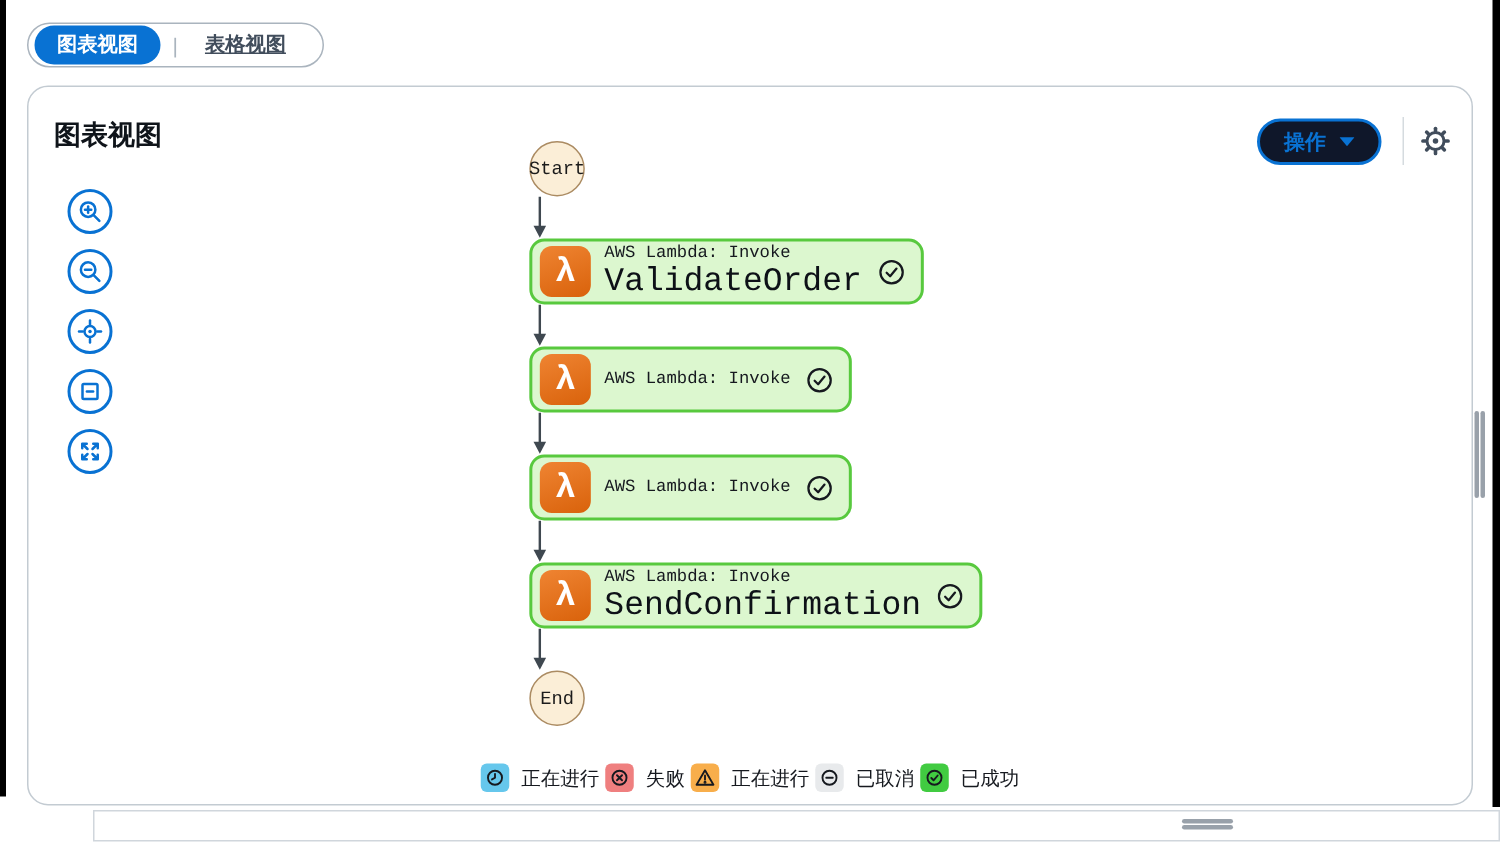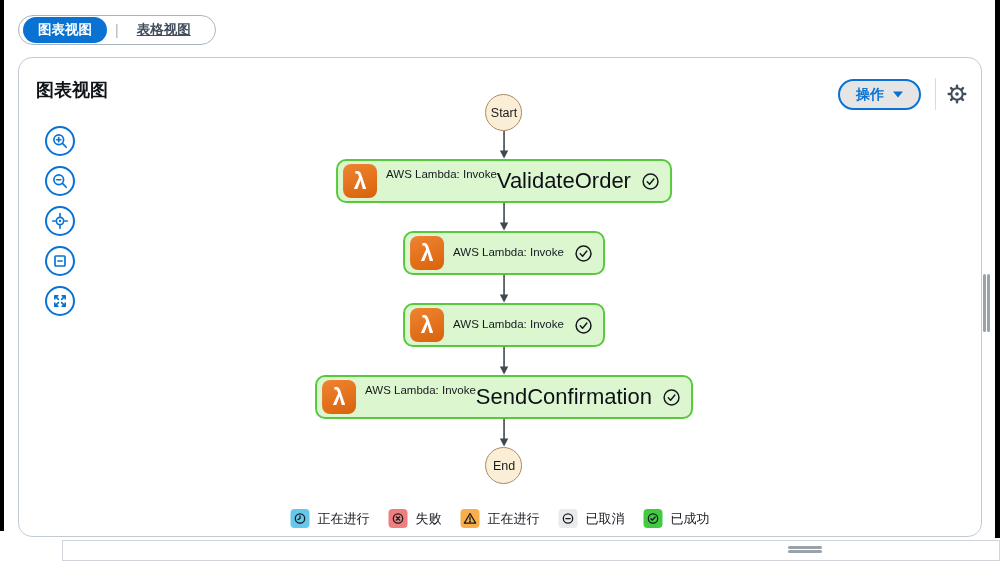--- a/index.html
+++ b/index.html
@@ -18,50 +18,50 @@
   .seg-divider { color:#aab4be; font-size:14px; }
   .seg-tab { color:#414d5c; font-size:13.5px; font-weight:bold; padding:4px 10px; cursor:pointer;text-decoration:underline; }
 
   
   .panel { position:absolute; left:18px; top:57px; width:964px; height:480px;
            border:1px solid #c3cbd2; border-radius:14px; background:#fff; }
   .panel-title { position:absolute; left:17px; top:20px; font-size:18px; font-weight:bold; color:#0f141a; }
 
   
   .actions-btn { position:absolute; left:819px; top:21px; height:31px; display:flex; align-items:center;
-           gap:9px; padding:0 16px; border:2px solid #0972d3; border-radius:16px; background:#e5e5e5;
+           gap:9px; padding:0 16px; border:2px solid #0972d3; border-radius:16px; background:#0f172a;
            color:#0972d3; font-size:14px; font-weight:bold; cursor:pointer; }
   .hdr-divider { position:absolute; left:916px; top:20px; width:1px; height:32px; background:#d5dbdf; }
   .gear-btn { position:absolute; left:926px; top:24px; width:24px; height:24px; cursor:pointer;
            display:flex; align-items:center; justify-content:center; background:none; border:none; }
 
   
   .gtoolbar { position:absolute; left:26px; top:68px; display:flex; flex-direction:column; gap:10px; }
   .tool-btn { width:30px; height:30px; border-radius:50%; border:2px solid #0972d3; background:#fff;
            display:flex; align-items:center; justify-content:center; cursor:pointer; }
 
   
   .graph { position:absolute; left:485px; top:36px; transform:translateX(-50%);
-           display:flex; flex-direction:column; align-items:center; }
+           display:flex; flex-direction:column; align-items:flex-start;font-family:Liberation Mono, monospace; }
   .terminal { width:37px; height:37px; border-radius:50%; background:#fbeed7; border:1.5px solid #ab8b62;
            display:flex; align-items:center; justify-content:center; font-size:12.5px; color:#1b1b1b; }
   .step { height:44px; display:flex; align-items:center; background:#dcf7cf; border:2px solid #58c93e;
            border-radius:10px; padding:4px 11px 4px 5px; cursor:pointer; }
   .step-icn { width:34px; height:34px; border-radius:8px; background:linear-gradient(160deg,#ef8432,#d9620b);
            display:flex; align-items:center; justify-content:center; color:#fff; font-size:23px;
            font-weight:bold; margin-right:9px; flex:0 0 auto; }
-  .step-txt { display:flex; flex-direction:row; align-items:flex-start; line-height:1.15; }
+  .step-txt { display:flex; flex-direction:column; align-items:flex-start; line-height:1.15; }
   .step-type { font-size:11.5px; color:#16191f; white-space:nowrap; }
   .step-name { font-size:22px; color:#0d1117; white-space:nowrap; }
   .step-status { margin-left:11px; width:17px; height:17px; flex:0 0 auto; }
   .flow-arrow { height:28px; }
 
   
   .legend { position:absolute; left:50%; bottom:8px; transform:translateX(-50%);
-            display:flex; align-items:center; gap:19px; white-space:nowrap; }
+            display:flex; align-items:center; gap:4px; white-space:nowrap; }
   .leg-item { display:flex; align-items:center; gap:8px; }
   .leg-chip { width:19px; height:19px; border-radius:4px; display:flex; align-items:center; justify-content:center; }
   .chip-progress  { background:#66c7ec; }
   .chip-failed    { background:#ef7f7f; }
   .chip-caught    { background:#f8ae4b; }
   .chip-cancelled { background:#e8eaec; }
   .chip-success   { background:#41cb41; }
   .leg-label { font-size:13px; color:#16191f; }
 
   

